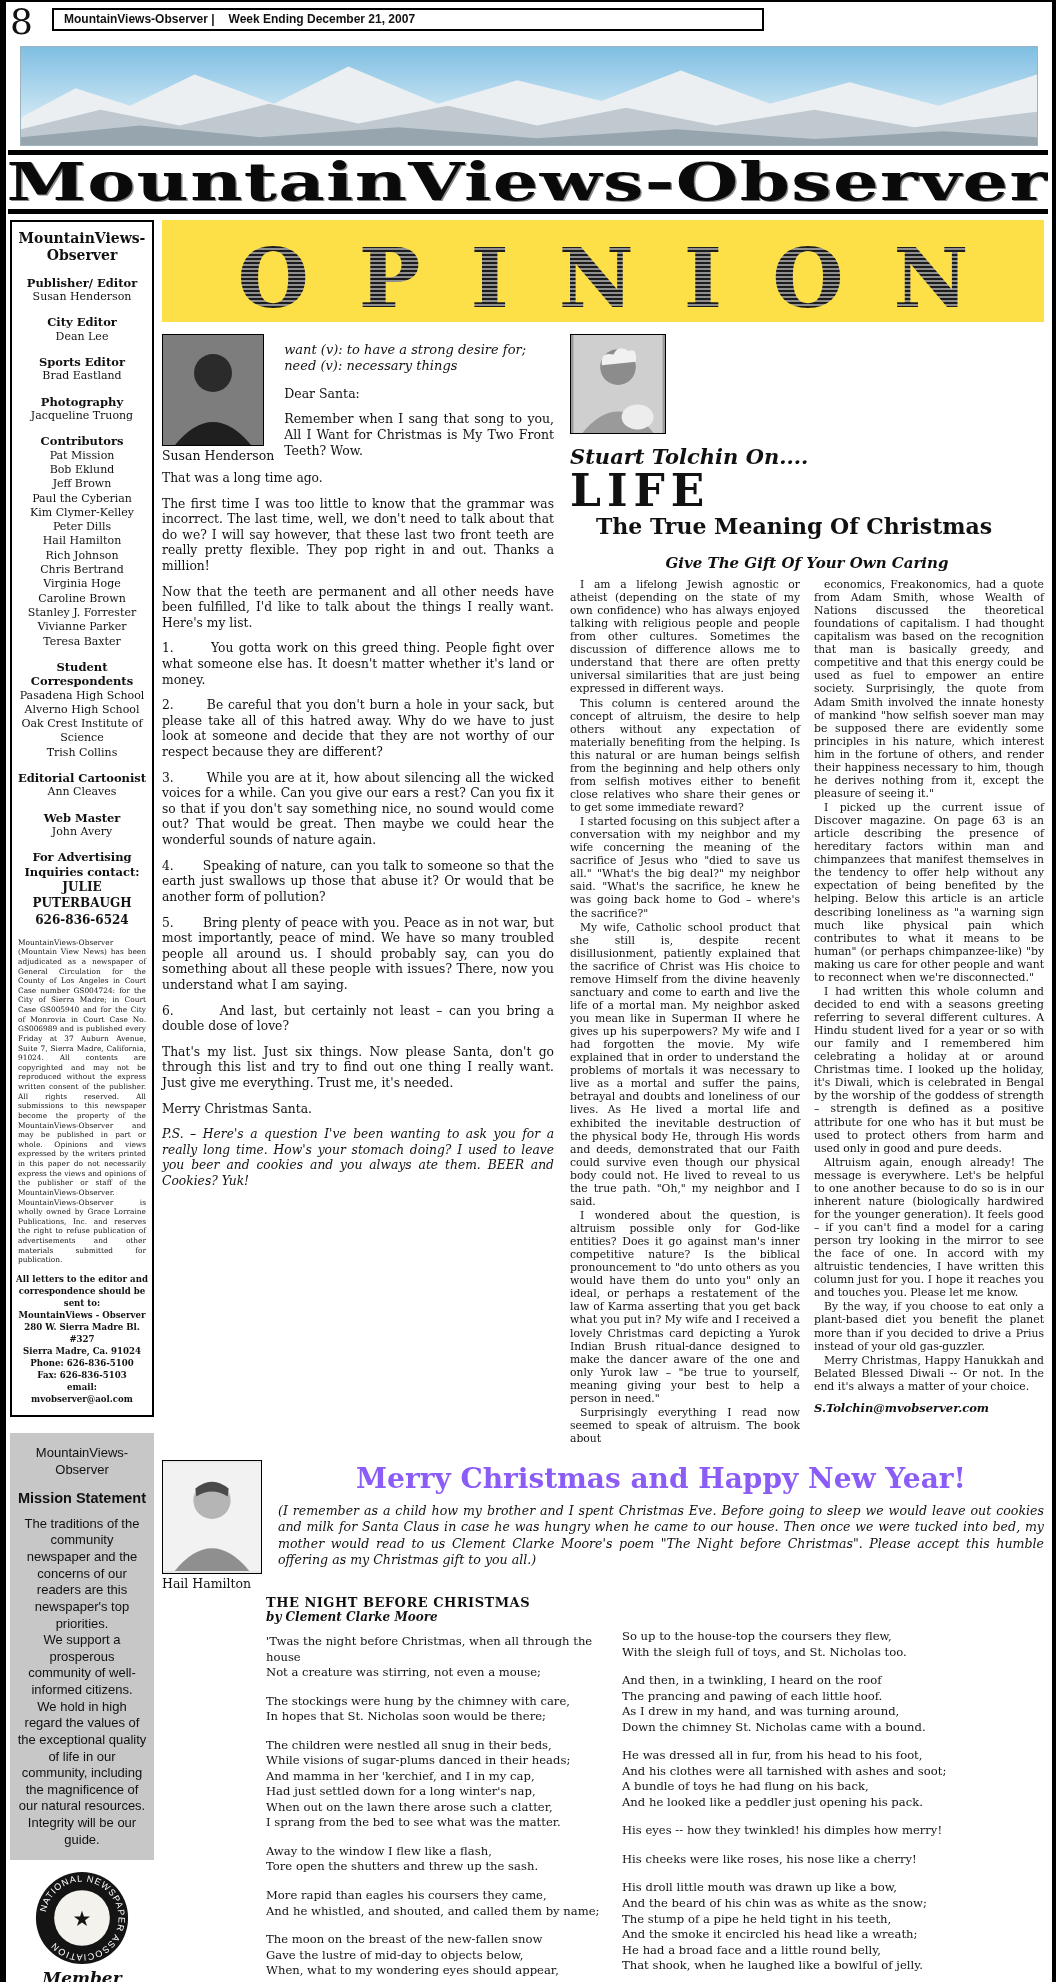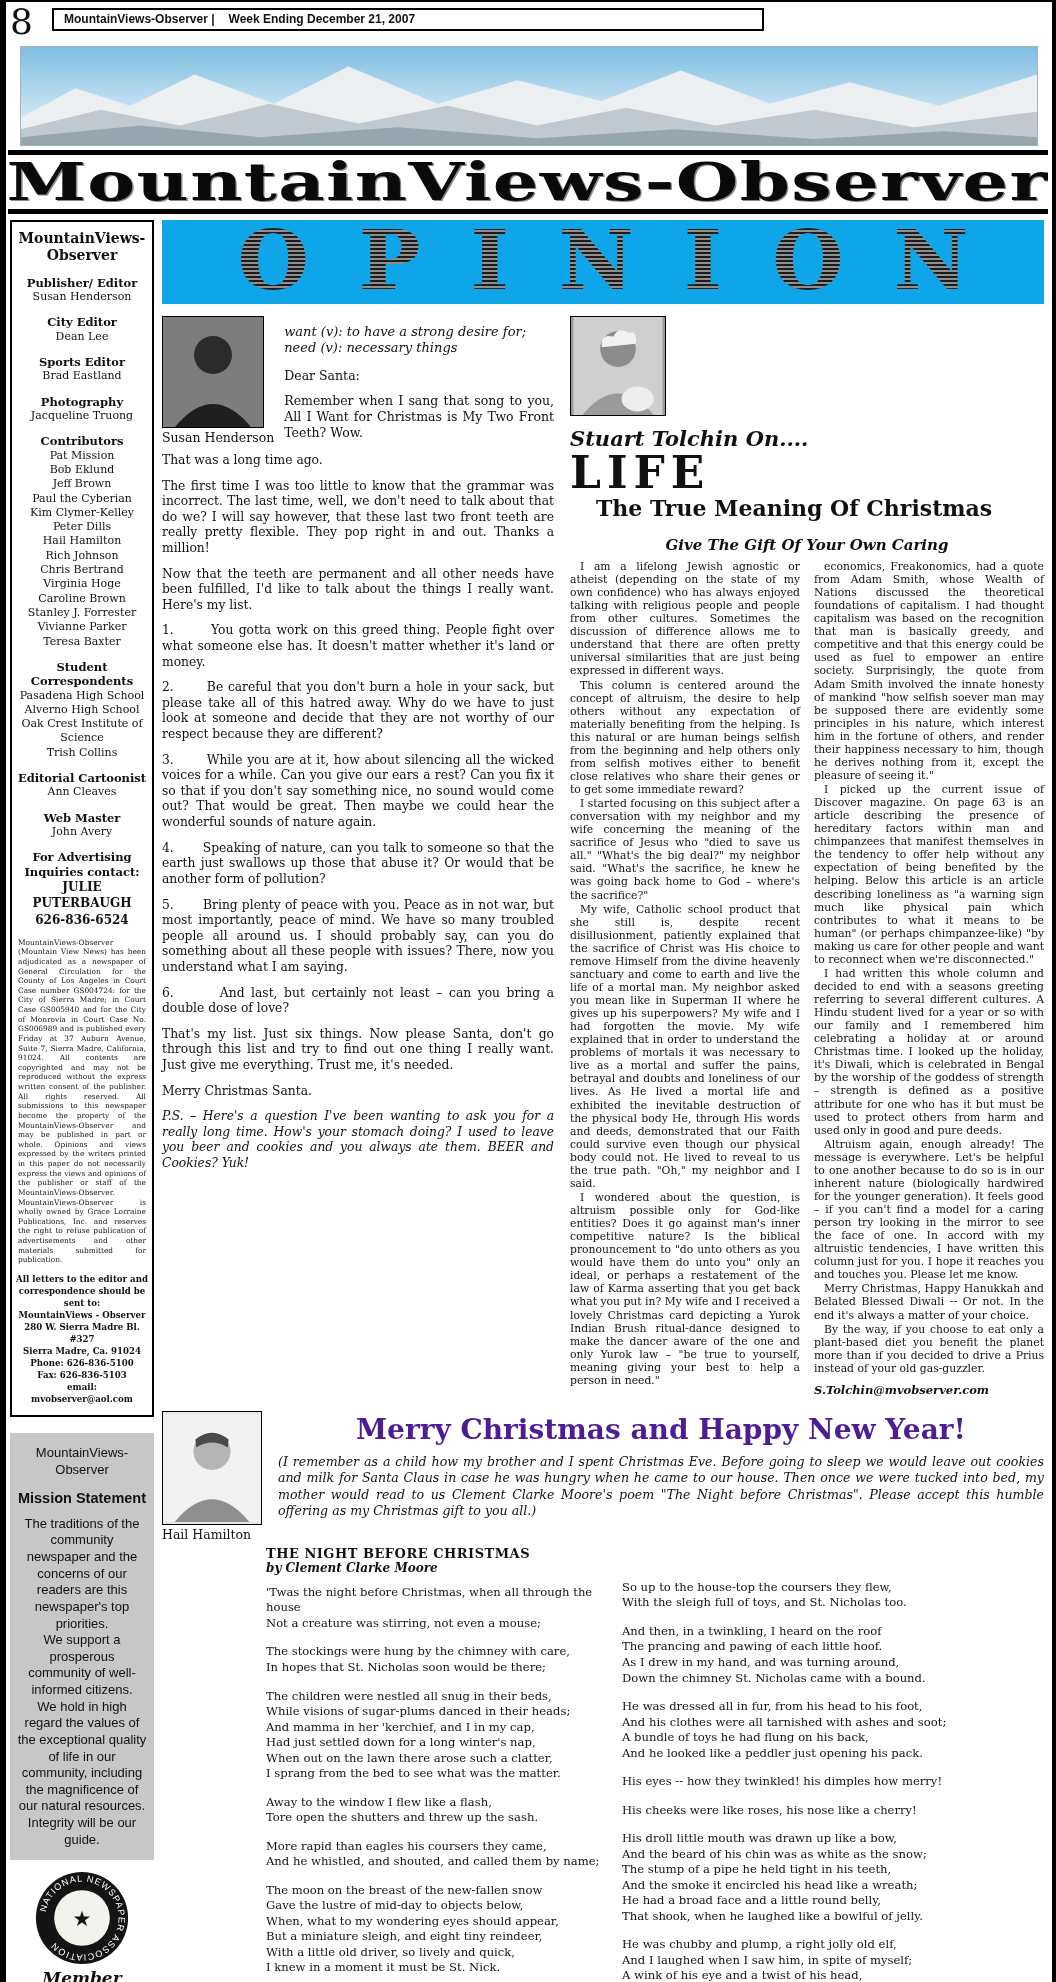--- a/index.html
+++ b/index.html
@@ -47,21 +47,21 @@
   .mission-brand { font-size:13px; white-space:pre-line; line-height:1.25; }
   .mission-heading { font-weight:bold; font-size:14.5px; margin:12px 0 10px 0; }
   .mission-body { font-size:13px; white-space:pre-line; line-height:1.28; }
 
   
   .member { text-align:center; margin-top:10px; }
   .member svg { display:block; margin:0 auto; }
   .member-label { font-weight:bold; font-style:italic; font-size:17px; margin-top:2px; }
 
   
-  .opinion { background:#0ea5e9; text-align:center; padding:2px 0 4px 0; margin-bottom:12px; overflow:hidden; }
+  .opinion { background:#fde047; text-align:center; padding:20px 0 4px 0; margin-bottom:12px; overflow:hidden; }
   .opinion-text { font-weight:bold; font-size:82px; line-height:0.95; letter-spacing:50px; padding-left:50px;
                   color:#3a3a3a; white-space:nowrap; }
   @supports (-webkit-background-clip:text) {
     .opinion-text { background:repeating-linear-gradient(180deg,#1c1c1c 0 2px,#8f8f8f 2px 4px);
                     -webkit-background-clip:text; background-clip:text; color:transparent; }
   }
 
   
   .articles { display:flex; gap:16px; }
   article { min-width:0; }
@@ -94,21 +94,21 @@
   .tcol { flex:1; min-width:0; }
   .tp { font-size:10.8px; text-align:justify; line-height:1.21; text-indent:10px; margin-bottom:1px; }
   .signature { font-weight:bold; font-style:italic; font-size:11.5px; margin-top:8px; }
 
   
   .christmas { margin-top:14px; }
   .xmas-head { display:flex; gap:12px; }
   .photo-hail { width:100px; height:114px; background:#e8e8e8; }
   .xmas-fig { width:104px; flex-shrink:0; }
   .xmas-right { flex:1; min-width:0; }
-  .xmas-headline { font-size:28px; font-weight:bold; color:#4c1d95; text-align:center; margin-top:2px; }
+  .xmas-headline { font-size:28px; font-weight:bold; color:#8b5cf6; text-align:center; margin-top:2px; }
   .xmas-intro { font-size:12.6px; font-style:italic; text-align:justify; line-height:1.3; margin-top:8px; }
   .poem { display:flex; gap:20px; margin-left:104px; margin-top:4px; }
   .poem-col1 { width:336px; flex-shrink:0; }
   .poem-col2 { flex:1; min-width:0; padding-top:34px; }
   .poem-title { font-weight:bold; font-size:13px; letter-spacing:0.5px; }
   .poem-byline { font-style:italic; font-weight:bold; font-size:12px; margin-bottom:10px; }
   .stanza { font-size:11.6px; line-height:1.34; white-space:pre-line; margin-bottom:13px; }
 </style>
 </head>
 <body>
@@ -335,35 +335,36 @@
                 <p class="tp">I am a lifelong Jewish agnostic or atheist (depending on the state of my own confidence) who has always enjoyed talking with religious people and people from other cultures.  Sometimes the discussion of difference allows me to understand that there are often pretty universal similarities that are just being expressed in different ways.</p>
 
                 <p class="tp">This column is centered around the concept of altruism, the desire to help others without any expectation of materially benefiting from the helping.  Is this natural or are human beings selfish from the beginning and help others only from selfish motives either to benefit close relatives who share their genes or to get some immediate reward?</p>
 
                 <p class="tp">I started focusing on this subject after a conversation with my neighbor and my wife concerning the meaning of the sacrifice of Jesus who "died to save us all."  "What's the big deal?" my neighbor said.  "What's the sacrifice, he knew he was going back home to God – where's the sacrifice?"</p>
 
                 <p class="tp">My wife, Catholic school product that she still is, despite recent disillusionment, patiently explained that the sacrifice of Christ was His choice to remove Himself from the divine heavenly sanctuary and come to earth and live the life of a mortal man.  My neighbor asked you mean like in Superman II where he gives up his superpowers?  My wife and I had forgotten the movie.  My wife explained that in order to understand the problems of mortals it was necessary to live as a mortal and suffer the pains, betrayal and doubts and loneliness of our lives.  As He lived a mortal life and exhibited the inevitable destruction of the physical body He, through His words and deeds, demonstrated that our Faith could survive even though our physical body could not.  He lived to reveal to us the true path.  "Oh," my neighbor and I said.</p>
 
                 <p class="tp">I wondered about the question, is altruism possible only for God-like entities?  Does it go against man's inner competitive nature?  Is the biblical pronouncement to "do unto others as you would have them do unto you" only an ideal, or perhaps a restatement of the law of Karma asserting that you get back what you put in?  My wife and I received a lovely Christmas card depicting a Yurok Indian Brush ritual-dance designed to make the dancer aware of the one and only Yurok law – "be true to yourself, meaning giving your best to help a person in need."</p>
 
+                <p class="tp">Surprisingly everything I read now seemed to speak of altruism.   The book about</p>
 
             </div>
             <div class="tcol">
 
                 <p class="tp">economics, Freakonomics, had a quote from Adam Smith, whose Wealth of Nations discussed the theoretical foundations of capitalism.  I had thought capitalism was based on the recognition that man is basically greedy, and competitive and that this energy could be used as fuel to empower an entire society.  Surprisingly, the quote from Adam Smith involved the innate honesty of mankind "how selfish soever man may be supposed there are evidently some principles in his nature, which interest him in the fortune of others, and render their happiness necessary to him, though he derives nothing from it, except the pleasure of seeing it."</p>
 
                 <p class="tp">I picked up the current issue of Discover magazine.  On page 63 is an article describing the presence of hereditary factors within man and chimpanzees that manifest themselves in the tendency to offer help without any expectation of being benefited by the helping.  Below this article is an article describing loneliness as "a warning sign much like physical pain which contributes to what it means to be human" (or perhaps chimpanzee-like) "by making us care for other people and want to reconnect when we're disconnected."</p>
 
                 <p class="tp">I had written this whole column and decided to end with a seasons greeting referring to several different cultures.  A Hindu student lived for a year or so with our family and I remembered him celebrating a holiday at or around Christmas time.  I looked up the holiday, it's Diwali, which is celebrated in Bengal by the worship of the goddess of strength – strength is defined as a positive attribute for one who has it but must be used to protect others from harm and used only in good and pure deeds.</p>
 
                 <p class="tp">Altruism again, enough already!  The message is everywhere.  Let's be helpful to one another because to do so is in our inherent nature (biologically hardwired for the younger generation).  It feels good – if you can't find a model for a caring person try looking in the mirror to see the face of one.  In accord with my altruistic tendencies, I have written this column just for you.  I hope it reaches you and touches you.  Please let me know.</p>
 
+                <p class="tp">By the way, if you choose to eat only a plant-based diet you benefit the planet more than if you decided to drive a Prius instead of your old gas-guzzler.</p>
+
                 <p class="tp">Merry Christmas, Happy Hanukkah and Belated Blessed Diwali -- Or not.  In the end it's always a matter of your choice.</p>
-
-                <p class="tp">By the way, if you choose to eat only a plant-based diet you benefit the planet more than if you decided to drive a Prius instead of your old gas-guzzler.</p>
 
               <p class="signature">S.Tolchin@mvobserver.com</p>
             </div>
           </div>
         </article>
 
       </div>
 
       <section class="christmas">
         <div class="xmas-head">

